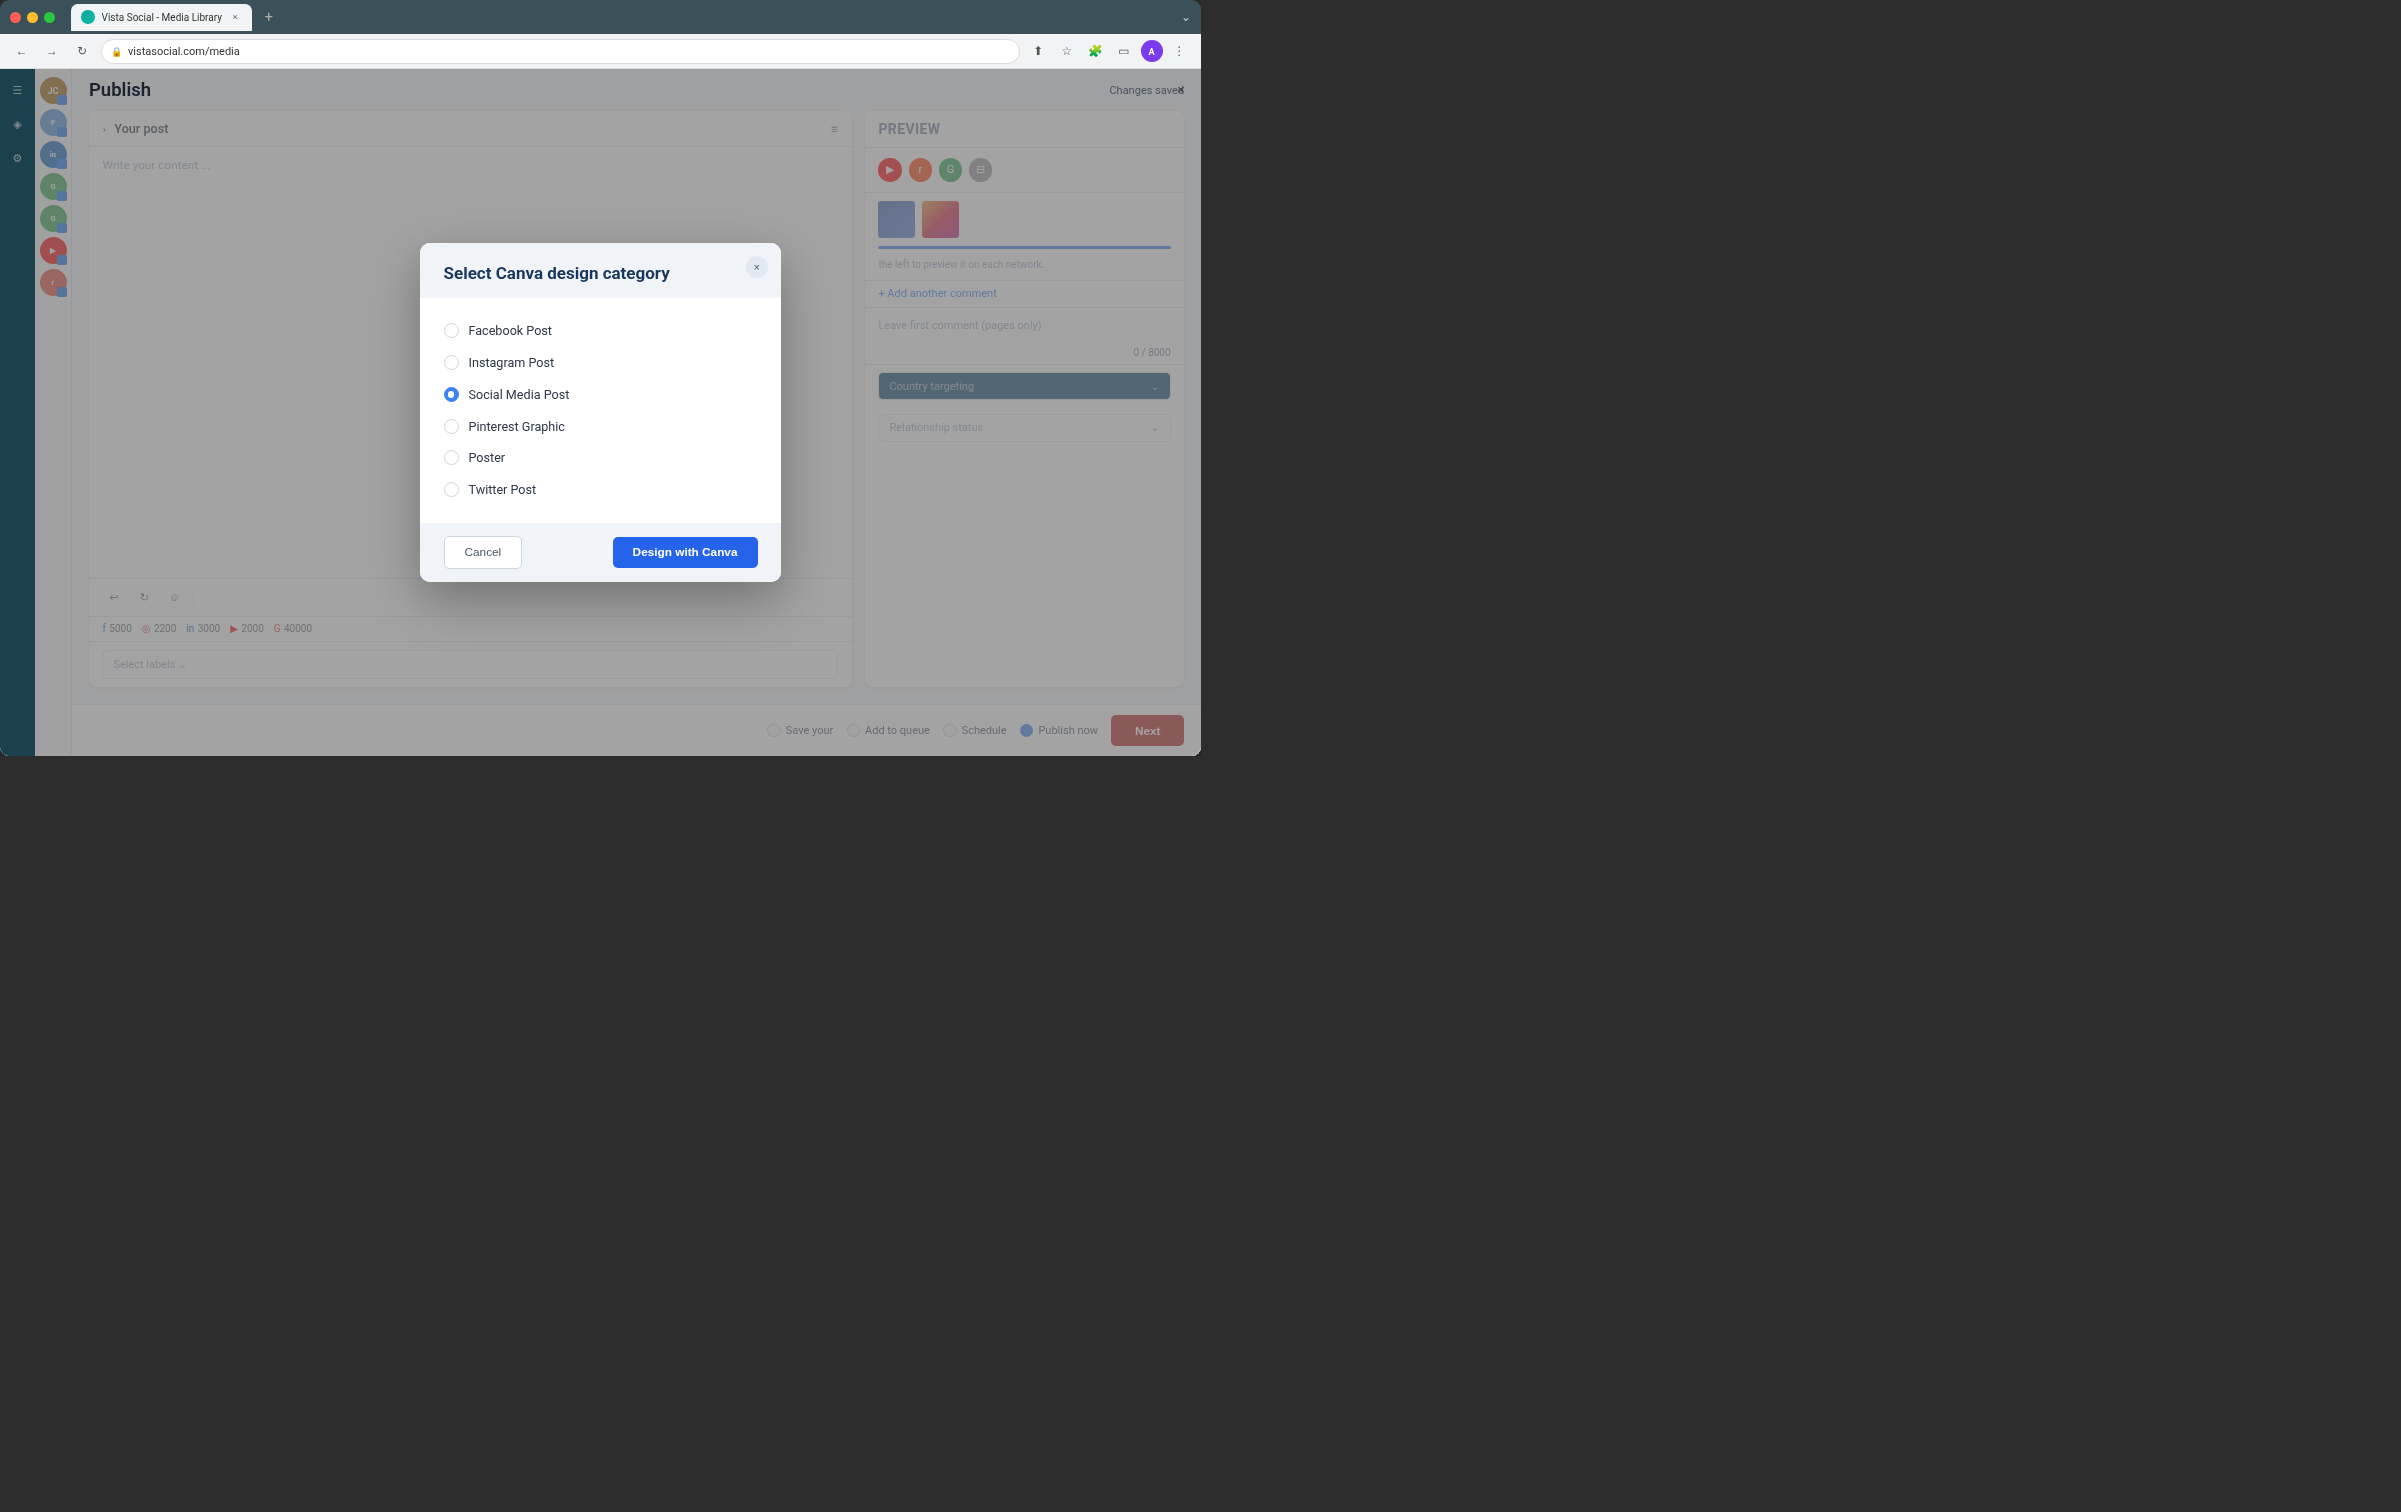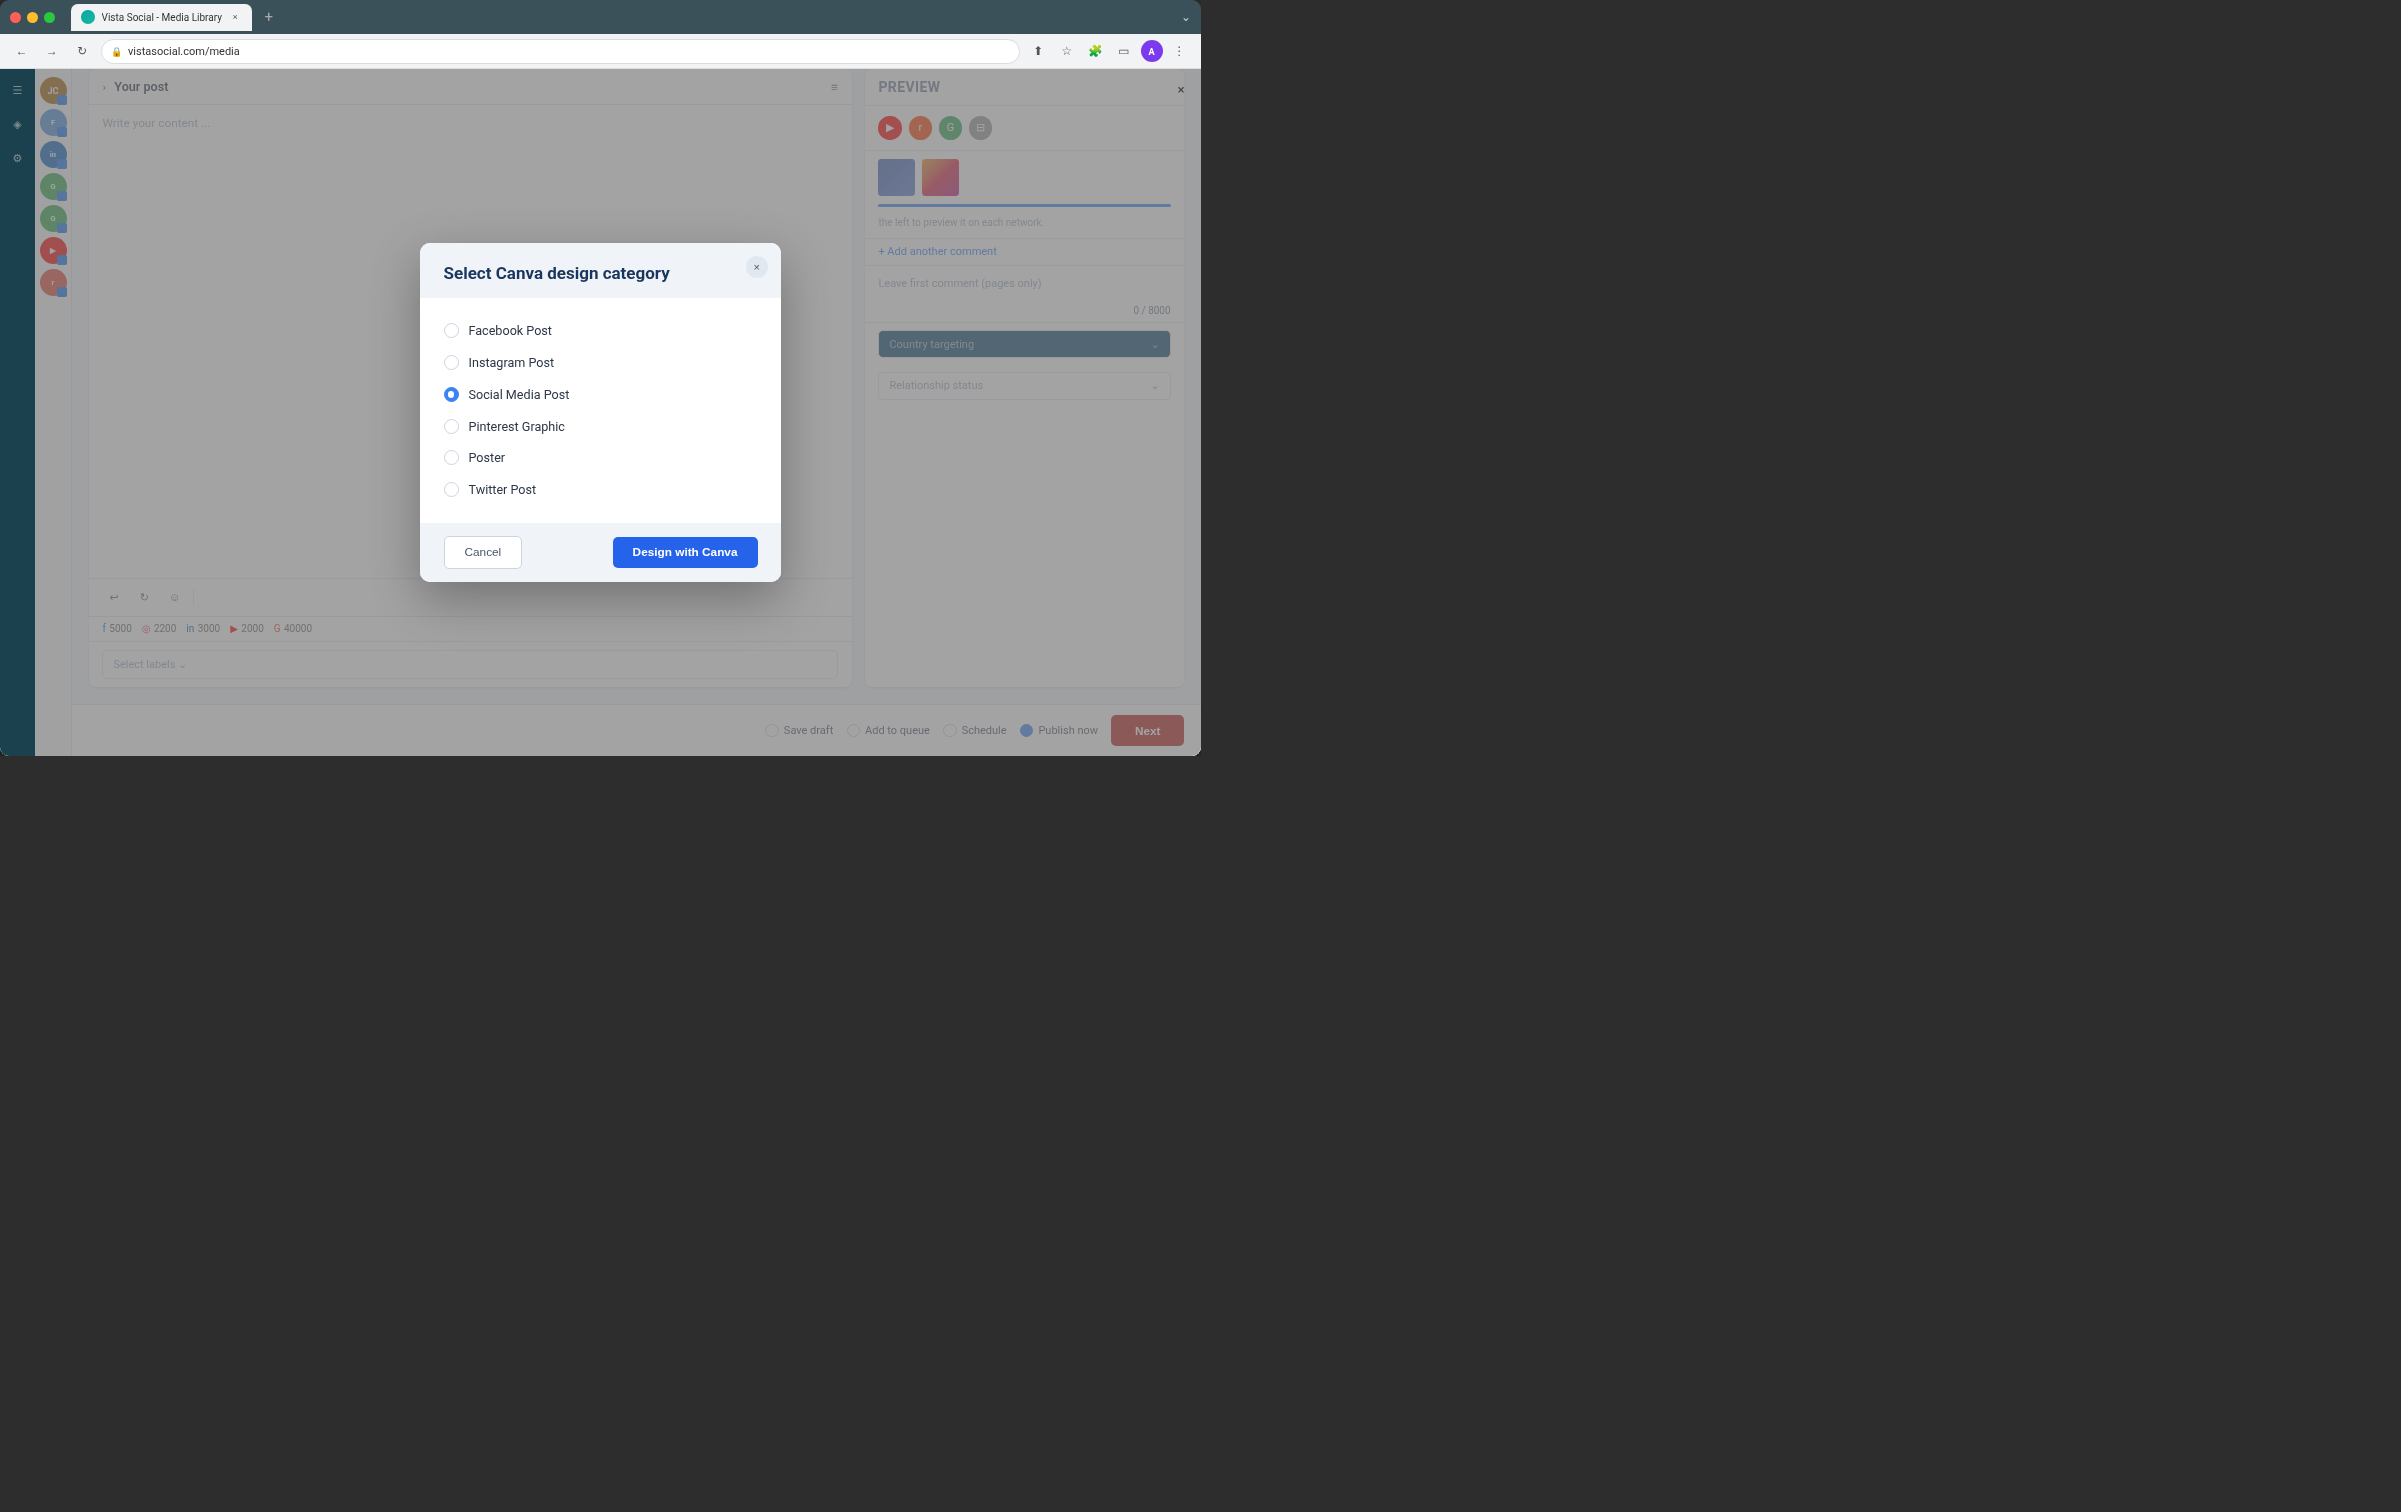--- a/index.html
+++ b/index.html
@@ -771,20 +771,24 @@
           <div class="acct-badge" style="background:#ff0000;">
             <span style="font-size:7.6px;">▶</span>
           </div>
           <div class="acct-badge" style="background:#e74c3c;">
             <span style="font-size:7.6px;">r</span>
           </div>
         </div>
 
         <div class="main-content">
 
+          <div class="content-header">
+            <h1>Publish</h1>
+            <span class="changes-saved">Changes saved</span>
+          </div>
 
           <div class="content-body">
 
             <div class="post-editor">
               <div class="post-editor-header">
                 <span class="expand-btn">›</span>
                 <span class="post-title">Your post</span>
                 <span class="filter-icon">≡</span>
               </div>
 
@@ -872,21 +876,21 @@
                   <span>⌄</span>
                 </div>
               </div>
             </div>
           </div>
 
           <div class="bottom-bar">
             <div class="publish-options">
               <label class="radio-option">
                 <div class="radio-circle"></div>
-                <span>Save draft</span>
+                <span>Save your</span>
               </label>
               <label class="radio-option">
                 <div class="radio-circle"></div>
                 <span>Add to queue</span>
               </label>
               <label class="radio-option">
                 <div class="radio-circle"></div>
                 <span>Schedule</span>
               </label>
               <label class="radio-option">

